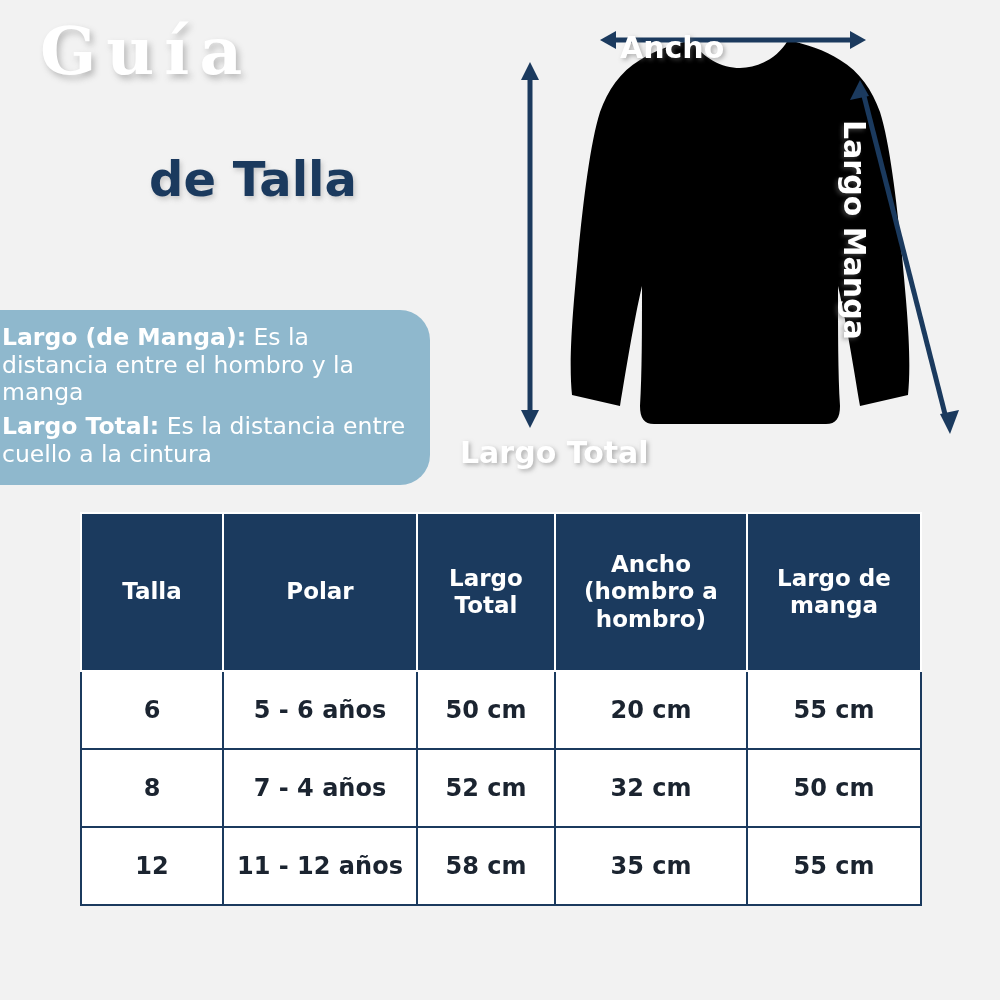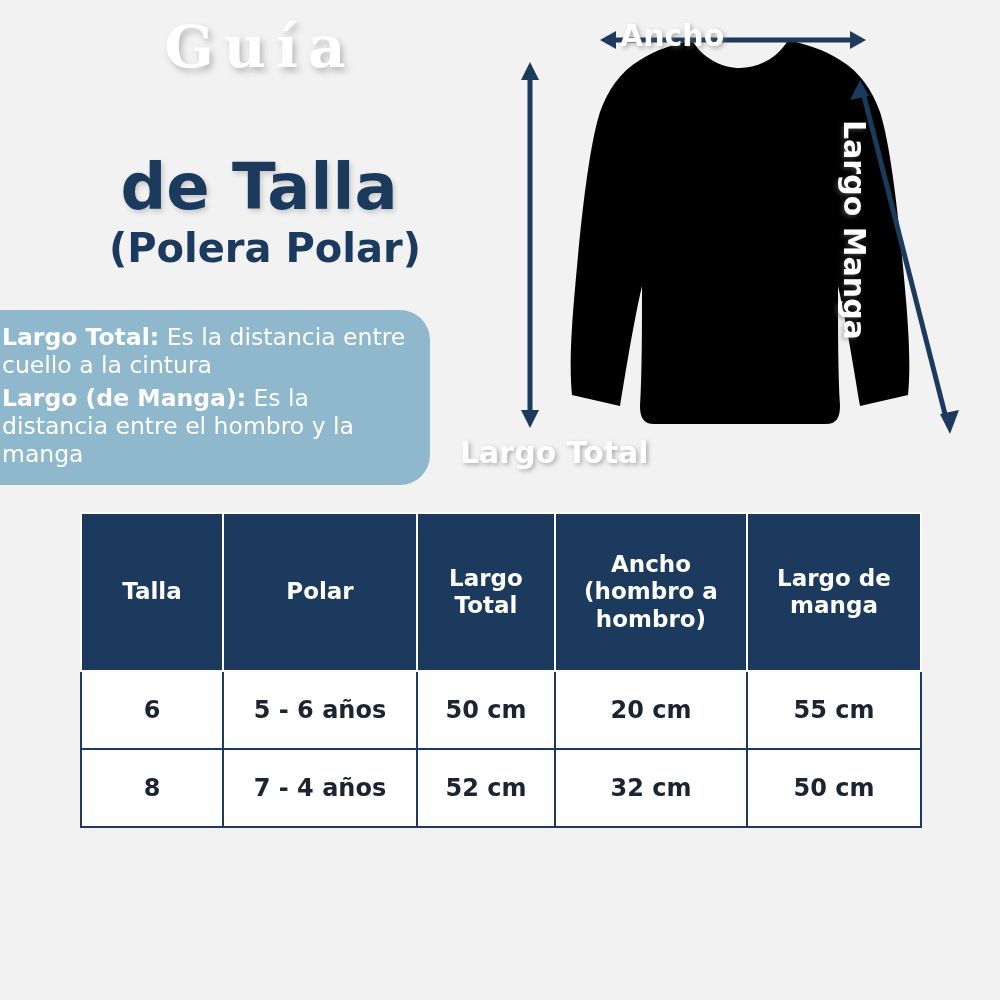--- a/index.html
+++ b/index.html
@@ -22,39 +22,38 @@
     top: 0;
     width: 500px;
     height: 500px;
   }
 
   .title-guia {
     position: absolute;
     left: 40px;
     top: 18px;
     width: 440px;
-    text-align: center;
     font-family: "DejaVu Serif", serif;
     font-weight: bold;
-    font-size: 58px;
+    font-size: 66px;
     letter-spacing: 10px;
     color: #ffffff;
     text-shadow: 3px 4px 6px rgba(120,120,120,0.45);
     line-height: 1;
   }
 
   .title-de-talla {
     position: absolute;
-    left: 34px;
+    left: 28px;
     top: 155px;
     width: 450px;
     text-align: center;
     font-family: "DejaVu Sans", sans-serif;
     font-weight: bold;
-    font-size: 64px;
+    font-size: 48px;
     color: #1b3a5e;
     text-shadow: 2px 3px 5px rgba(140,140,140,0.4);
     line-height: 1;
   }
 
   .title-sub {
     position: absolute;
     left: 40px;
     top: 228px;
     width: 450px;
@@ -98,21 +97,21 @@
   }
 
   .lbl {
     position: absolute;
     font-weight: bold;
     color: #ffffff;
     text-shadow: 2px 2px 4px rgba(110,110,110,0.5);
     font-size: 30px;
     white-space: nowrap;
   }
-  .lbl-ancho { left: 180px; top: 18px; text-align: center; }
+  .lbl-ancho { left: 180px; top: 30px; text-align: center; }
   .lbl-largo-total { left: 20px; top: 435px; }
   .lbl-largo-manga {
     left: 432px;
     top: 120px;
     transform: rotate(90deg);
     transform-origin: left top;
   }
 
   
   .table-wrap {
@@ -152,28 +151,27 @@
   col.c2 { width: 138px; }
   col.c3 { width: 192px; }
   col.c4 { width: 174px; }
 </style>
 </head>
 <body>
 
 <div class="header-zone">
   <div class="title-guia">Guía</div>
   <div class="title-de-talla">de Talla</div>
-  <div class="title-sub">(Polera Polar)</div>
 
   <div class="info-box">
     <p class="info-line">
-      <span class="info-label">Largo Total:</span><span> Es la distancia entre cuello a la cintura</span>
+      <span class="info-label">Largo (de Manga):</span><span> Es la distancia entre el hombro y la manga</span>
     </p>
     <p class="info-line">
-      <span class="info-label">Largo (de Manga):</span><span> Es la distancia entre el hombro y la manga</span>
+      <span class="info-label">Largo Total:</span><span> Es la distancia entre cuello a la cintura</span>
     </p>
   </div>
 </div>
 
 <div class="illus">
   <svg width="560" height="500" viewBox="0 0 560 500">
 
     <g>
       <path d="M200,60
                C215,50 235,44 252,40
@@ -247,15 +245,22 @@
         <td>20 cm</td>
         <td>55 cm</td>
       </tr>
       <tr>
         <td>8</td>
         <td>7 - 4 años</td>
         <td>52 cm</td>
         <td>32 cm</td>
         <td>50 cm</td>
       </tr>
+      <tr>
+        <td>12</td>
+        <td>11 - 12 años</td>
+        <td>58 cm</td>
+        <td>35 cm</td>
+        <td>55 cm</td>
+      </tr>
     </tbody>
   </table>
 </div>
 
 </body></html>

